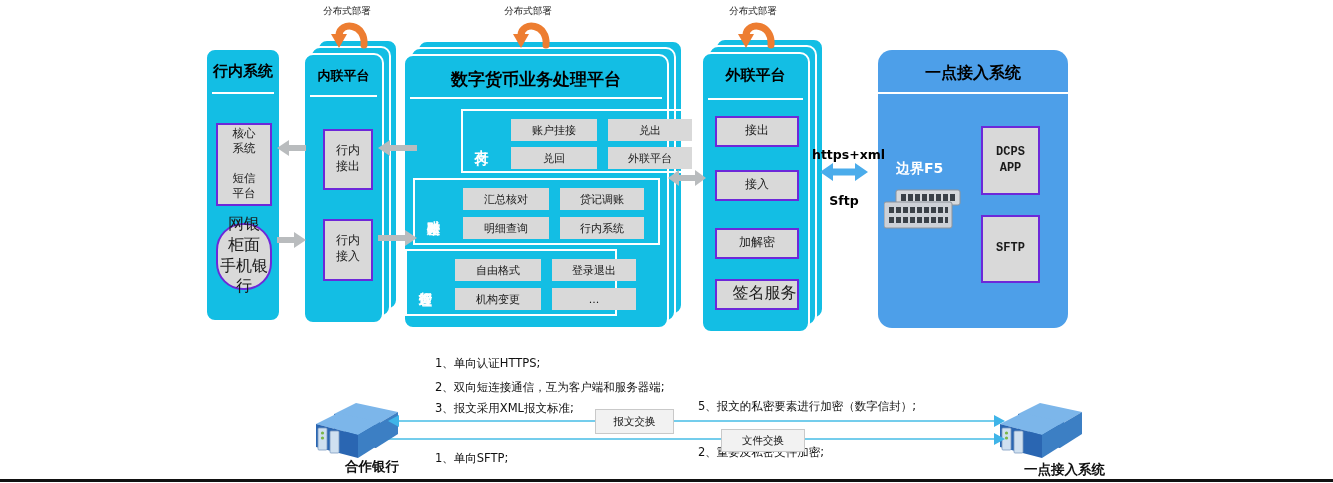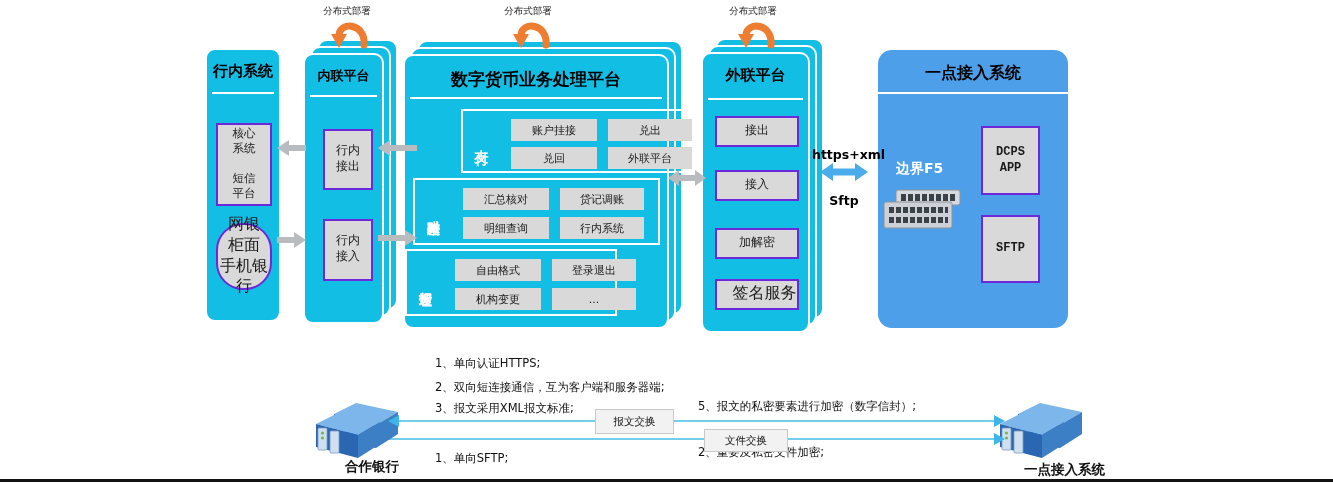--- a/index.html
+++ b/index.html
@@ -201,21 +201,21 @@
   <div class="srv-label" style="left:983px;top:461px;width:122px;">一点接入系统</div>
 
   <div class="hline" style="left:397px;top:420px;width:598px;"></div>
   <div class="tri tri-left" style="left:388px;top:415px;"></div>
   <div class="tri tri-right" style="left:994px;top:415px;"></div>
 
   <div class="hline" style="left:388px;top:438px;width:607px;"></div>
   <div class="tri tri-right" style="left:994px;top:433px;"></div>
 
   <div class="tag" style="left:595px;top:409px;width:77px;height:23px;">报文交换</div>
-  <div class="tag" style="left:704px;top:429px;width:82px;height:21px;">文件交换</div>
+  <div class="tag" style="left:721px;top:429px;width:82px;height:21px;">文件交换</div>
 
   <div class="note" style="left:435px;top:356px;">1、单向认证HTTPS;</div>
   <div class="note" style="left:435px;top:380px;">2、双向短连接通信，互为客户端和服务器端;</div>
   <div class="note" style="left:435px;top:401px;">3、报文采用XML报文标准;</div>
   <div class="note" style="left:698px;top:399px;">5、报文的私密要素进行加密（数字信封）;</div>
   <div class="note" style="left:435px;top:451px;">1、单向SFTP;</div>
   <div class="note" style="left:698px;top:445px;text-align:center;">2、重要及私密文件加密;</div>
 
   <div class="bottom-rule"></div>
 </div>

